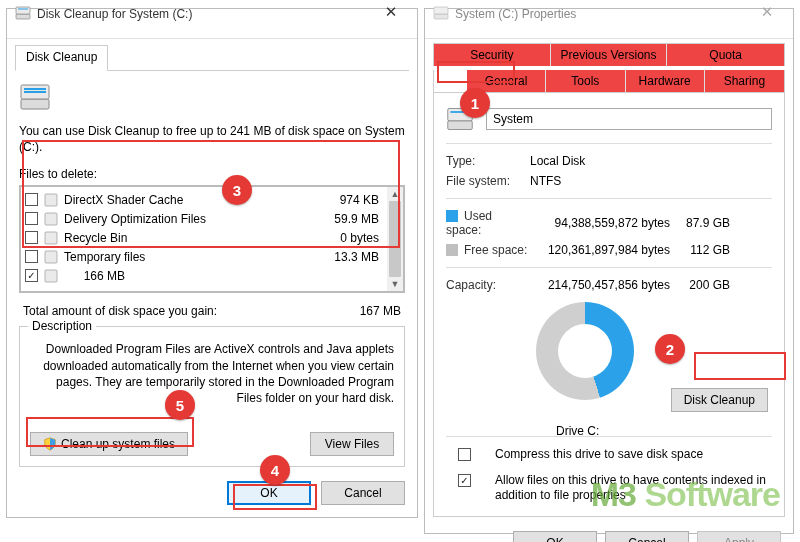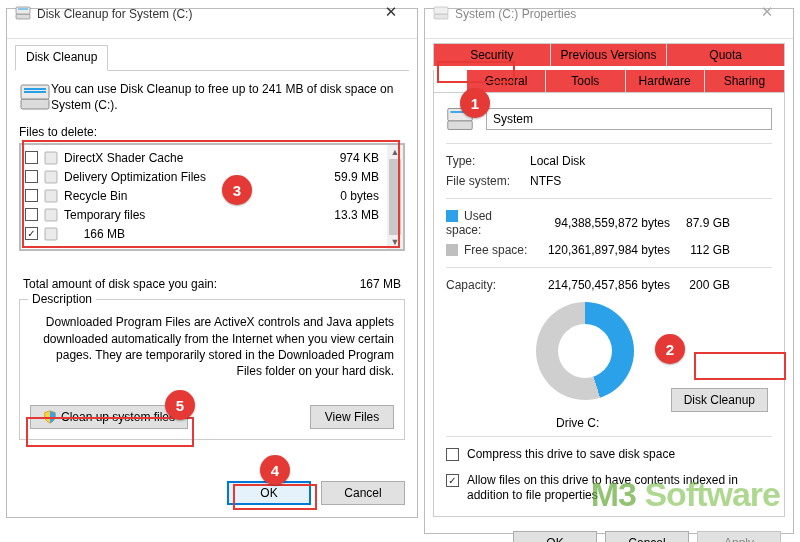--- a/index.html
+++ b/index.html
@@ -33,26 +33,26 @@
   .window.inactive .close-x { color: #aaa; }
 
   
   .w-left { left: 6px; top: 8px; width: 412px; height: 510px; }
   .w-left .tab { display: inline-block; padding: 4px 10px 6px; background: #fff; border: 1px solid #ccc; border-bottom: 1px solid #fff; margin: 6px 0 -1px 8px; position: relative; z-index: 2; }
   .w-left .tab-body {
     margin: 0 8px 0 8px;
     border-top: 1px solid #ccc;
     padding-top: 10px;
   }
-  .intro { display: flex; padding: 0 4px 10px 4px; }
+  .intro { display: flex; gap: 10px; padding: 0 4px 10px 4px; flex-direction: column; }
   .intro .big-drive-icon { width: 32px; height: 32px; flex-shrink: 0; }
   .intro .intro-text { line-height: 1.35; }
   .label-row { padding: 2px 4px 4px; }
   .files-box {
-    margin: 0 4px 22px 4px;
+    margin: 0 4px 7px 4px;
     border: 1px solid #bbb;
     height: 108px;
     position: relative;
     display: flex;
     border-width: 2px; 
   }
   .files-box .file-list {
     flex: 1;
     overflow: hidden;
     padding: 3px 4px;
@@ -142,24 +142,24 @@
   .donut-wrap { position: relative; height: 130px; margin-top: 4px; }
   .donut {
     width: 98px; height: 98px; border-radius: 50%;
     background: conic-gradient(#2aa1e8 0 162deg, #cfcfcf 162deg 360deg);
     position: absolute; left: 90px; top: 6px;
   }
   .donut::after {
     content: ""; position: absolute; left: 22px; top: 22px; width: 54px; height: 54px;
     border-radius: 50%; background: #fff;
   }
-  .drive-label { position: absolute; left: 110px; top: 120px; }
+  .drive-label { position: absolute; left: 110px; top: 128px; }
   .btn-cleanup { position: absolute; right: 4px; top: 92px; }
 
-  .check-row { display: flex; align-items: flex-start; gap: 8px; margin-top: 10px; line-height: 1.3; }
+  .check-row { display: flex; align-items: flex-start; gap: 24px; margin-top: 10px; line-height: 1.3; margin-left: 12px; }
   .check-row .cb { width: 13px; height: 13px; border: 1px solid #555; display: inline-flex; align-items: center; justify-content: center; font-size: 10px; flex-shrink: 0; margin-top: 1px; }
   .check-row .cb.checked::after { content: "✓"; color: #222; }
 
   .bottom-btns-right { display: flex; gap: 8px; justify-content: flex-end; padding: 8px 12px 10px; }
 
   
   .ann-box { position: absolute; border: 2px solid #e53935; pointer-events: none; }
   .ann-badge {
     position: absolute; width: 30px; height: 30px; border-radius: 50%;
     background: #e53935; color: #fff; font-size: 15px; font-weight: 600;

